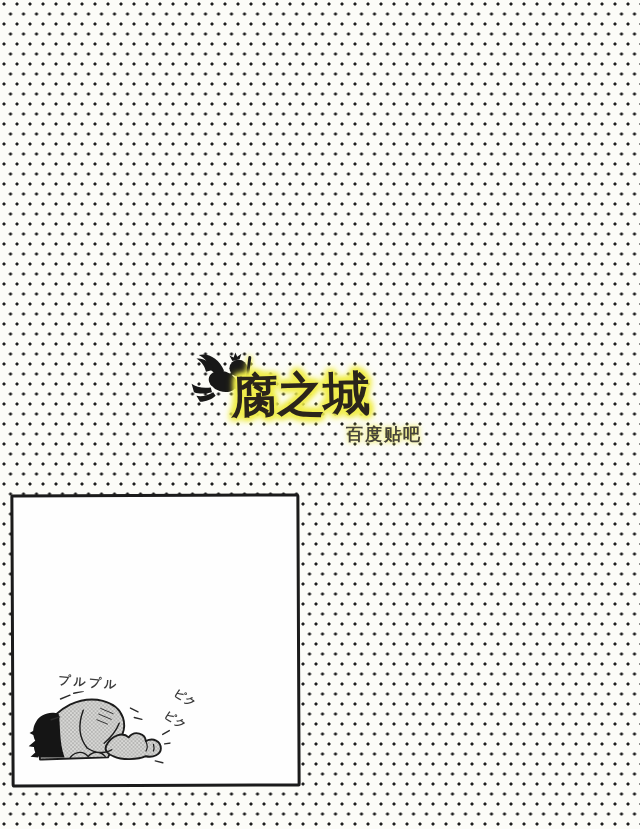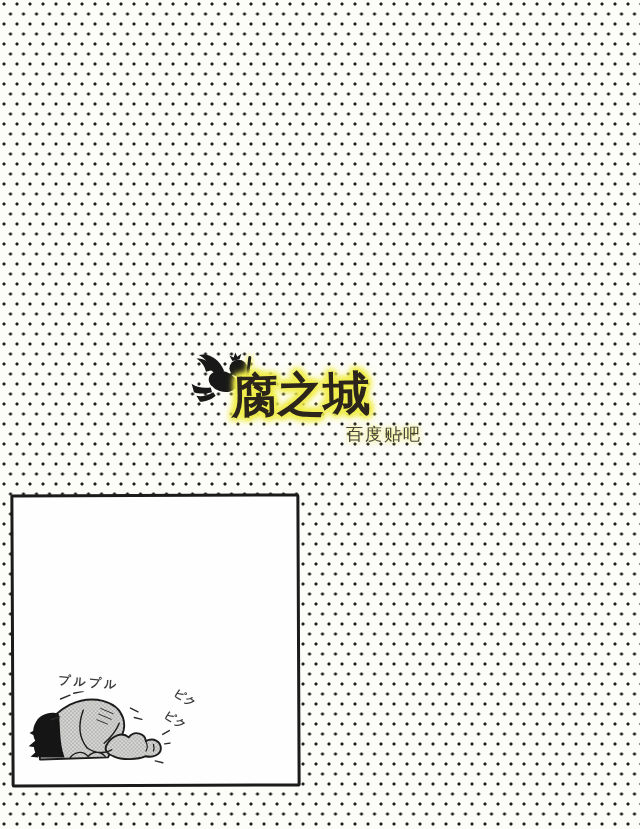--- a/index.html
+++ b/index.html
@@ -27,21 +27,21 @@
     font-size:47px;line-height:1;font-weight:bold;
     color:#2b251b;letter-spacing:-1px;
     transform:rotate(-1.5deg);
     text-shadow:
       0 0 4px #f1ee4d,0 0 7px #f1ee4d,0 0 11px #f1ee4d,
       2px 2px 6px #f1ee4d,-2px 2px 6px #f1ee4d,
       2px -2px 6px #f1ee4d,-2px -2px 6px #f1ee4d;
   }
   .logo-subtitle{
     position:absolute;left:346px;top:425px;
-    font-size:17px;line-height:1.1;font-weight:normal;
+    font-size:17px;line-height:1.1;font-weight:bold;
     color:#47443a;letter-spacing:2px;
     text-shadow:0 0 4px rgba(241,238,77,.75),0 0 6px rgba(241,238,77,.5);
   }
   
   .panel{
     position:absolute;left:11px;top:494px;width:283px;height:287px;
     background:#fefefe;
     border:3px solid #1b1b1b;
     border-radius:2px 3px 2px 3px;
     transform:rotate(-0.25deg);

